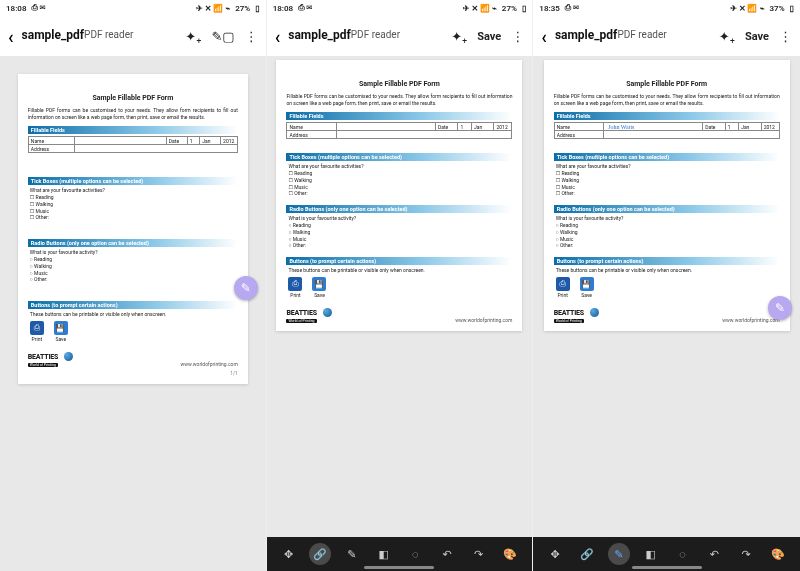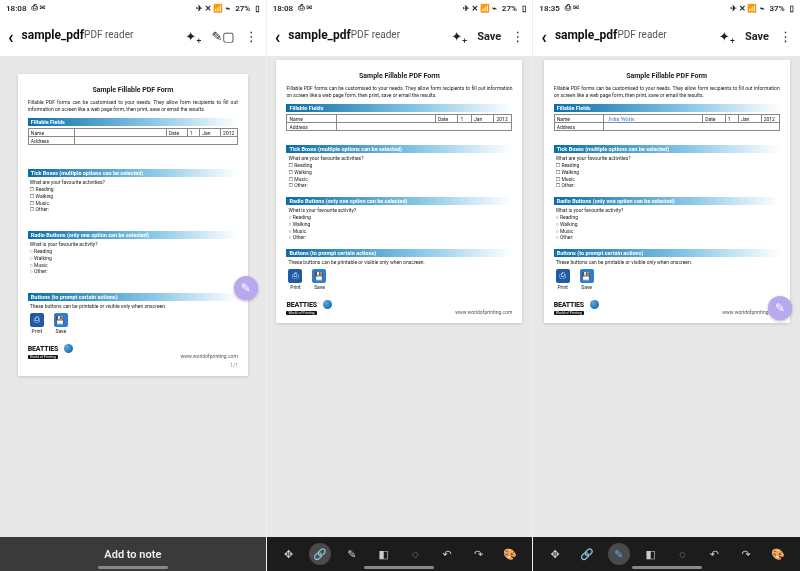--- a/index.html
+++ b/index.html
@@ -13,21 +13,21 @@
   .appbar .back { font-size: 18px; font-weight: 600; }
   .appbar .titleblock { flex: 1; display: flex; line-height: 1.1; }
   .appbar .title { font-size: 12px; font-weight: 700; color: #111; }
   .appbar .subtitle { font-size: 10px; color: #555; }
   .appbar .actions { display: flex; align-items: center; gap: 10px; }
   .appbar .action { font-size: 13px; color: #222; }
   .appbar .save-lbl { font-size: 11px; font-weight: 700; }
   .doc-wrap { flex: 1; background: #e8e8e8; overflow: hidden; position: relative; }
   .page { background: #fff; margin: 18px auto; width: 230px; box-shadow: 0 1px 3px rgba(0,0,0,0.15); padding: 12px 10px 8px; font-size: 5.5px; color: #222; position: relative; }
   .page.small { width: 246px; margin: 4px auto; }
-  .page h2 { text-align: center; font-size: 7px; font-weight: 700; margin-bottom: 5px; }
+  .page h2 { text-align: center; font-size: 7px; font-weight: 700; margin-bottom: 5px; margin-top: 8px; }
   .page .intro { font-size: 5px; text-align: justify; line-height: 1.3; margin-bottom: 6px; }
   .section-hdr { background: linear-gradient(to right, #0b6ea8, #8bc8e8 60%, #fff); color: #fff; font-size: 5.5px; font-weight: 700; padding: 1px 3px; margin-bottom: 2px; }
   .tbl { width: 100%; border-collapse: collapse; font-size: 5px; margin-bottom: 6px; }
   .tbl td { border: 0.5px solid #888; padding: 0.5px 2px; }
   .chk-line, .rad-line { font-size: 5px; padding-left: 2px; line-height: 1.35; }
   .question { font-size: 5px; margin: 2px 0 1px 2px; }
   .gap { height: 18px; }
   .gap-sm { height: 8px; }
   .btn-icons { display: flex; gap: 10px; margin: 4px 0 2px 2px; }
   .btn-icon { display: flex; flex-direction: column; align-items: center; font-size: 5px; gap: 1px; }
@@ -133,24 +133,20 @@
                 <span class="logo-globe"></span>
               </div>
           <span class="logo-sub">World of Printing</span>
         </div>
         <span class="url">www.worldofprinting.com</span>
       </div>
       <div class="page-num">1/1</div>
     </div>
     <div class="fab" style="top:220px">✎</div>
   </div>
-  <div class="bottombar">
-    <span>Add to note</span>
-    <div class="gesture-bar"></div>
-  </div>
 </div>
 
 <div class="screen">
   <div class="statusbar">
     <div class="sb-left">
           <span>18:08</span>
           <span>⎙ ✉</span>
         </div>
     <div class="sb-right">
           <span>✈ ✕ 📶 ⌁</span>

